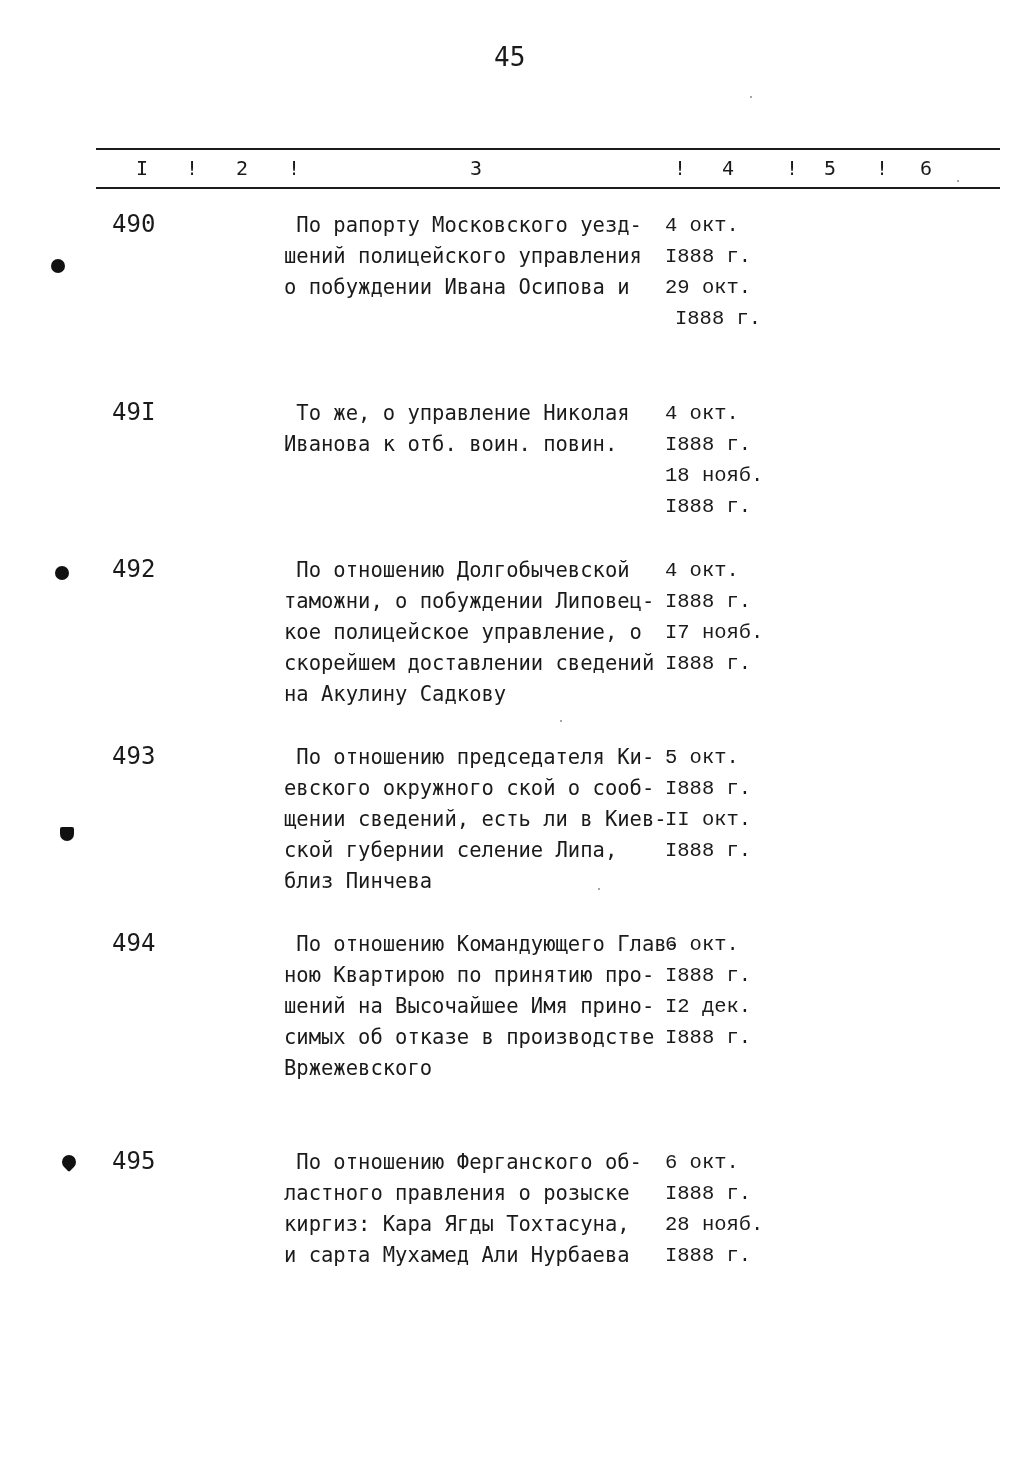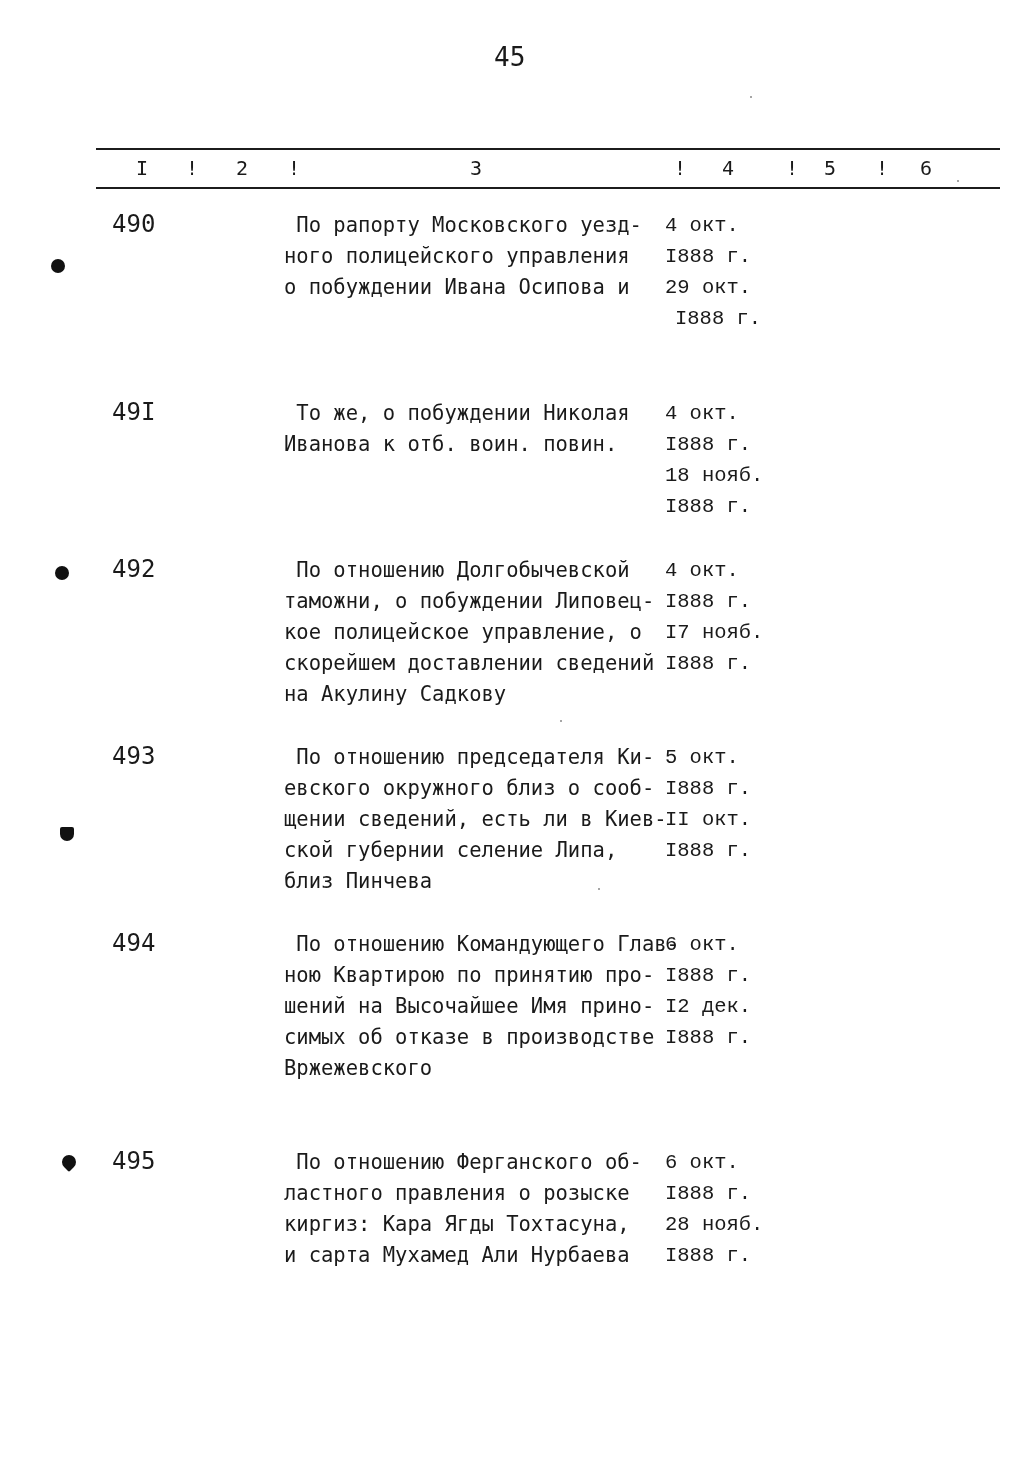--- a/index.html
+++ b/index.html
@@ -109,35 +109,35 @@
   <span style="left:824px">5</span>
   <span style="left:876px">!</span>
   <span style="left:920px">6</span>
 </div>
 <div class="rule bottom"></div>
 
 <div class="entry" style="top:210px">
   <div class="entry-num" style="top:0">490</div>
   <div class="entry-desc">
     <div class="line"> По рапорту Московского уезд-</div>
-    <div class="line">ного полицейского управления</div>
+    <div class="line">шений полицейского управления</div>
     <div class="line">о побуждении Ивана Осипова и</div>
   </div>
   <div class="entry-dates">
     <div class="line">4 окт.</div>
     <div class="line">I888 г.</div>
     <div class="line">29 окт.</div>
     <div class="line" style="margin-left:10px">I888 г.</div>
   </div>
 </div>
 
 <div class="entry" style="top:398px">
   <div class="entry-num">49I</div>
   <div class="entry-desc">
-    <div class="line"> То же, о побуждении Николая</div>
+    <div class="line"> То же, о управление Николая</div>
     <div class="line">Иванова к отб. воин. повин.</div>
   </div>
   <div class="entry-dates">
     <div class="line">4 окт.</div>
     <div class="line">I888 г.</div>
     <div class="line">18 нояб.</div>
     <div class="line">I888 г.</div>
   </div>
 </div>
 
@@ -155,21 +155,21 @@
     <div class="line">I888 г.</div>
     <div class="line">I7 нояб.</div>
     <div class="line">I888 г.</div>
   </div>
 </div>
 
 <div class="entry" style="top:742px">
   <div class="entry-num">493</div>
   <div class="entry-desc">
     <div class="line"> По отношению председателя Ки-</div>
-    <div class="line">евского окружного близ о сооб-</div>
+    <div class="line">евского окружного ской о сооб-</div>
     <div class="line">щении сведений, есть ли в Киев-</div>
     <div class="line">ской губернии селение Липа,</div>
     <div class="line">близ Пинчева</div>
   </div>
   <div class="entry-dates">
     <div class="line">5 окт.</div>
     <div class="line">I888 г.</div>
     <div class="line">II окт.</div>
     <div class="line">I888 г.</div>
   </div>

